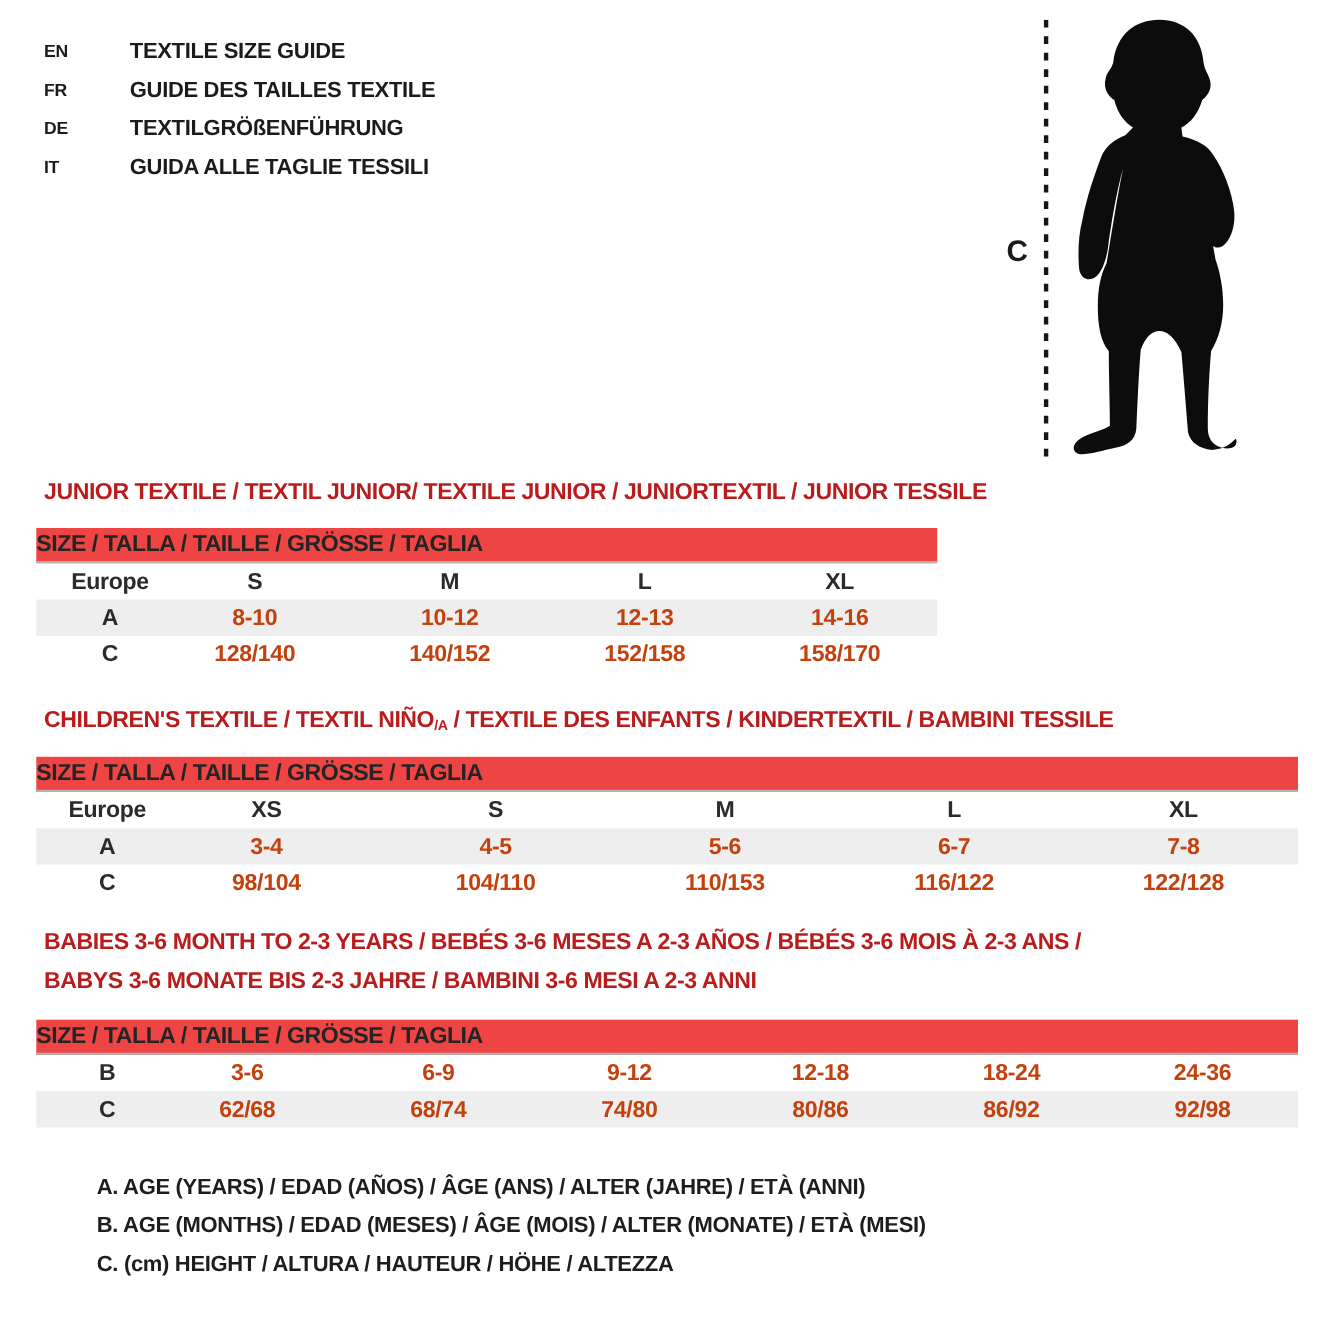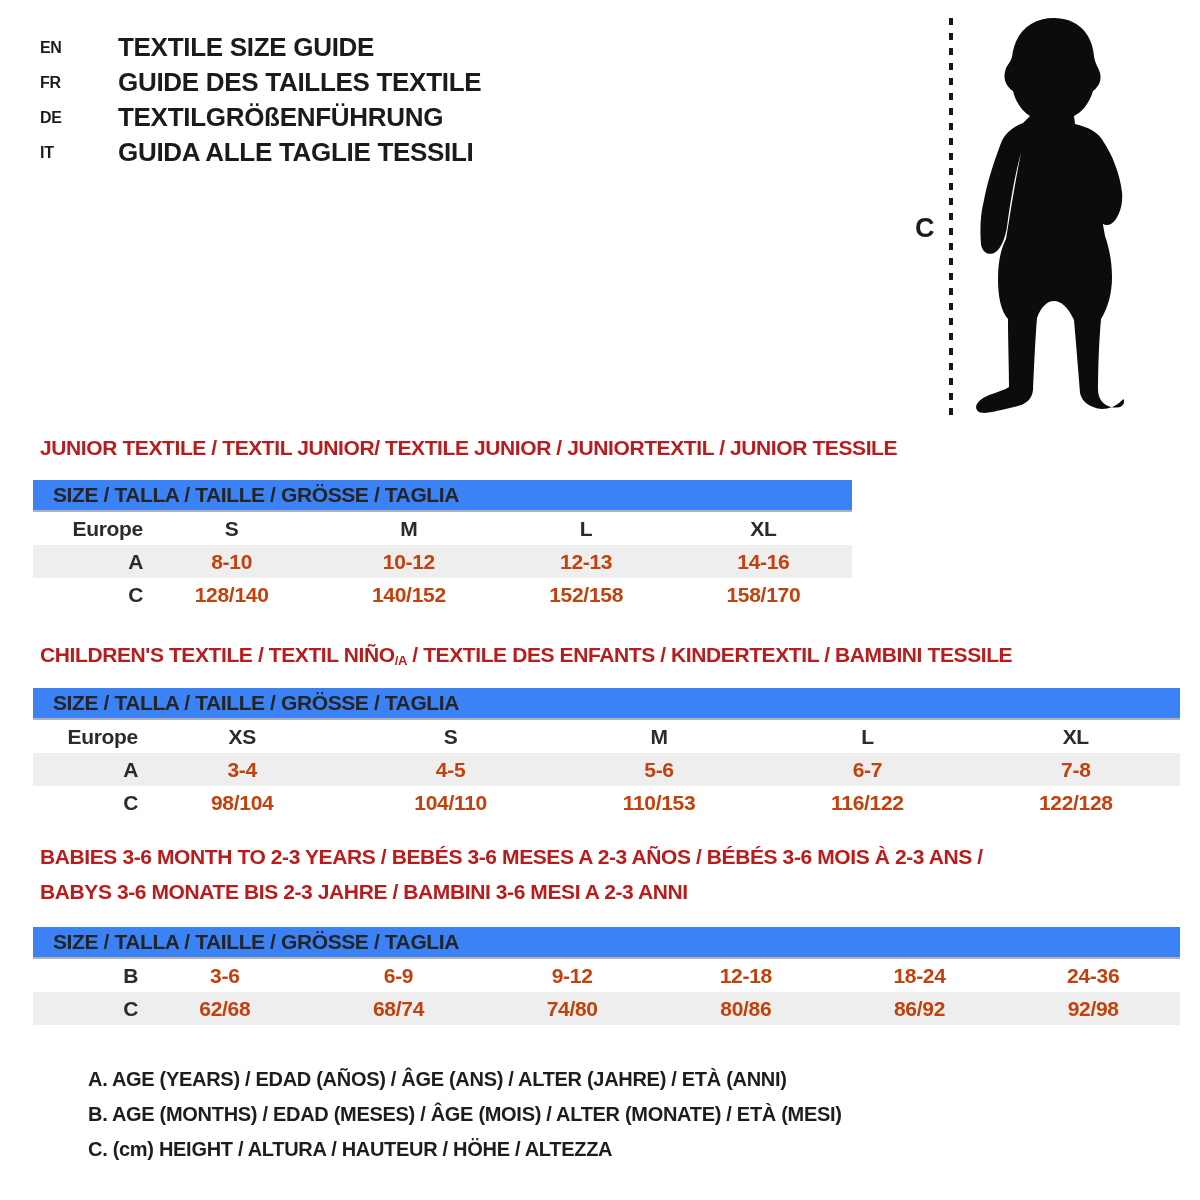--- a/index.html
+++ b/index.html
@@ -13,21 +13,21 @@
   }
   .abs { position: absolute; }
 
   
   .lang-list { left: 40px; top: 30px; }
   .lang-row { display: flex; height: 35px; align-items: center; }
   .lang-code {
     width: 78px; font-size: 16px; font-weight: 700; letter-spacing: -0.3px;
   }
   .lang-title {
-    font-size: 26px; font-weight: 700; letter-spacing: -0.3px;
+    font-size: 20px; font-weight: 700; letter-spacing: -0.3px;
   }
 
   
   .figure-area { left: 900px; top: 0; width: 300px; height: 430px; }
   .dash-line { position: absolute; left: 47px; top: 18px; }
   .c-label {
     position: absolute; left: 15px; top: 213px;
     font-size: 27px; font-weight: 700;
   }
   .baby-svg { position: absolute; left: 70px; top: 12px; }
@@ -37,36 +37,36 @@
     left: 40px;
     font-size: 21px; font-weight: 700; letter-spacing: -0.4px;
     white-space: nowrap; color: #b91c1c;
   }
   .heading .sub { font-size: 13px; vertical-align: -3px; }
 
   
   .size-table { left: 33px; }
   .size-bar {
     height: 30px; line-height: 30px;
-    background: #3b82f6;
+    background: #ef4444;
     border-bottom: 2px solid #b2b2b2;
-    padding-left: 20px;
+    padding-left: 0;
     font-size: 21px; font-weight: 700; letter-spacing: -0.4px;
     color: #242424; white-space: nowrap; overflow: hidden;
   }
   .t-row { display: grid; height: 33px; line-height: 33px; }
   .t-row.cols5 { grid-template-columns: 110px repeat(4, 1fr); }
   .t-row.cols6 { grid-template-columns: 105px repeat(5, 1fr); }
   .t-row.cols7 { grid-template-columns: 105px repeat(6, 1fr); }
   .t-row.alt { background: #eeeeee; }
   .t-cell {
     text-align: center; font-size: 21px; font-weight: 700;
     letter-spacing: -0.3px; color: #c2410c;
   }
-  .t-cell.lbl { text-align: right; padding-left: 8px; color: #2b2b2b; margin-left: 16px; }
+  .t-cell.lbl { text-align: center; padding-left: 8px; color: #2b2b2b; margin-left: 16px; }
   .t-row.hdr .t-cell { color: #2b2b2b; }
 
   
   .legend { left: 40px; top: 1062px; margin-left: 48px; }
   .legend-line {
     height: 35px; line-height: 35px;
     font-size: 20px; font-weight: 700; letter-spacing: -0.3px;
     color: #1d1d1d; white-space: nowrap;
   }
 </style>

